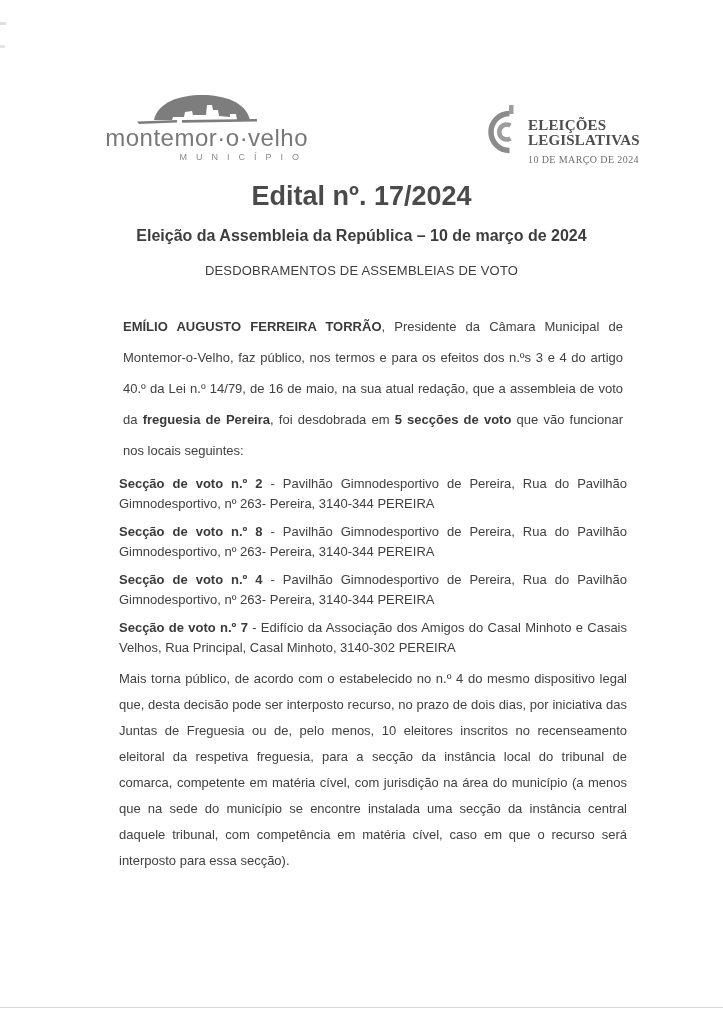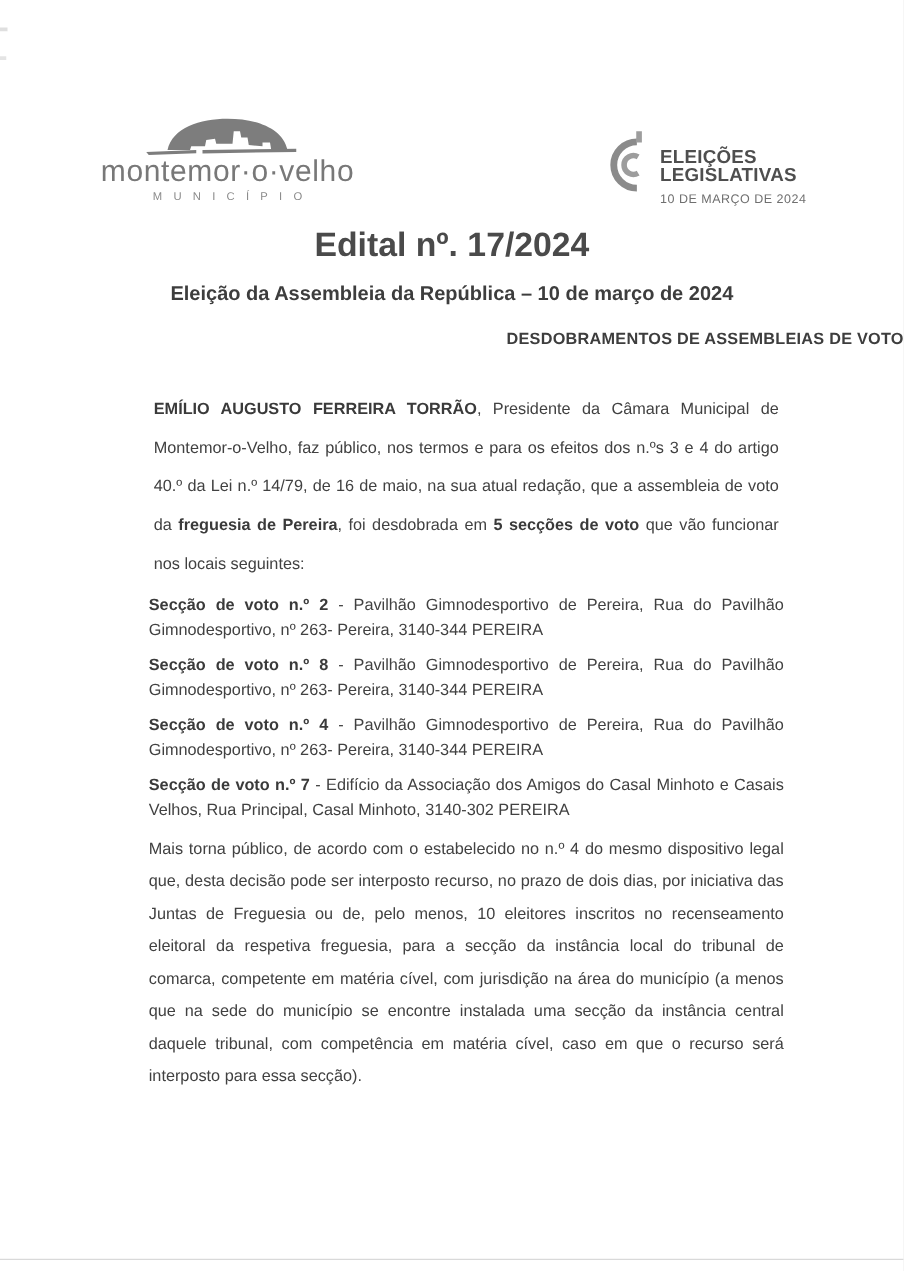--- a/index.html
+++ b/index.html
@@ -5,47 +5,47 @@
   html,body{margin:0;padding:0;background:#e9e9e9;}
   .page{
     position:relative;
     width:723px;height:1024px;
     background:#ffffff;
     font-family:"Liberation Sans", sans-serif;
     color:#414141;
     overflow:hidden;
   }
   
-  .logo-muni{position:absolute;left:76px;top:92px;width:212px;text-align:center;}
+  .logo-muni{position:absolute;left:96px;top:92px;width:212px;text-align:right;}
   .logo-muni svg{display:block;margin:0 auto;}
   .muni-name{
     font-size:24px;color:#787878;letter-spacing:0.5px;line-height:22px;
     font-weight:500;margin-top:1px;
   }
   .muni-tag{
     font-size:9px;color:#8a8a8a;letter-spacing:9px;margin-top:3px;
     padding-left:9px; 
   }
-  .logo-elec{position:absolute;left:486px;top:100px;display:flex;}
+  .logo-elec{position:absolute;left:486px;top:100px;display:flex;font-family:Liberation Serif, serif;}
   .elec-arcs{width:34px;height:64px;}
   .elec-text{margin-left:8px;padding-top:18px;}
   .elec-l1,.elec-l2{font-size:15px;font-weight:bold;color:#4e4e4e;line-height:15px;letter-spacing:0.2px;}
   .elec-l3{font-size:10px;color:#6f6f6f;margin-top:6px;letter-spacing:0.4px;}
   
   .doc-title{
     position:absolute;top:181px;left:0;width:100%;
     text-align:center;font-size:27px;font-weight:bold;color:#4a4a4a;
   }
   .doc-subtitle{
     position:absolute;top:227px;left:0;width:100%;
     text-align:center;font-size:16px;font-weight:bold;color:#3d3d3d;
   }
   .doc-heading{
     position:absolute;top:263px;left:0;width:100%;
-    text-align:right;font-size:13px;font-weight:bold;color:#3d3d3d;letter-spacing:0.2px;
+    text-align:center;font-size:13px;font-weight:normal;color:#3d3d3d;letter-spacing:0.2px;
   }
   
   .content{
     position:absolute;left:119px;top:307px;width:508px;
     font-size:13px;color:#414141;
   }
   .intro{margin:4px;text-align:justify;line-height:31px;}
   .intro b{color:#3a3a3a;}
   .sections{margin-top:8px;}
   .voting-section{margin:0 0 9px 0;text-align:justify;line-height:19.5px;}

